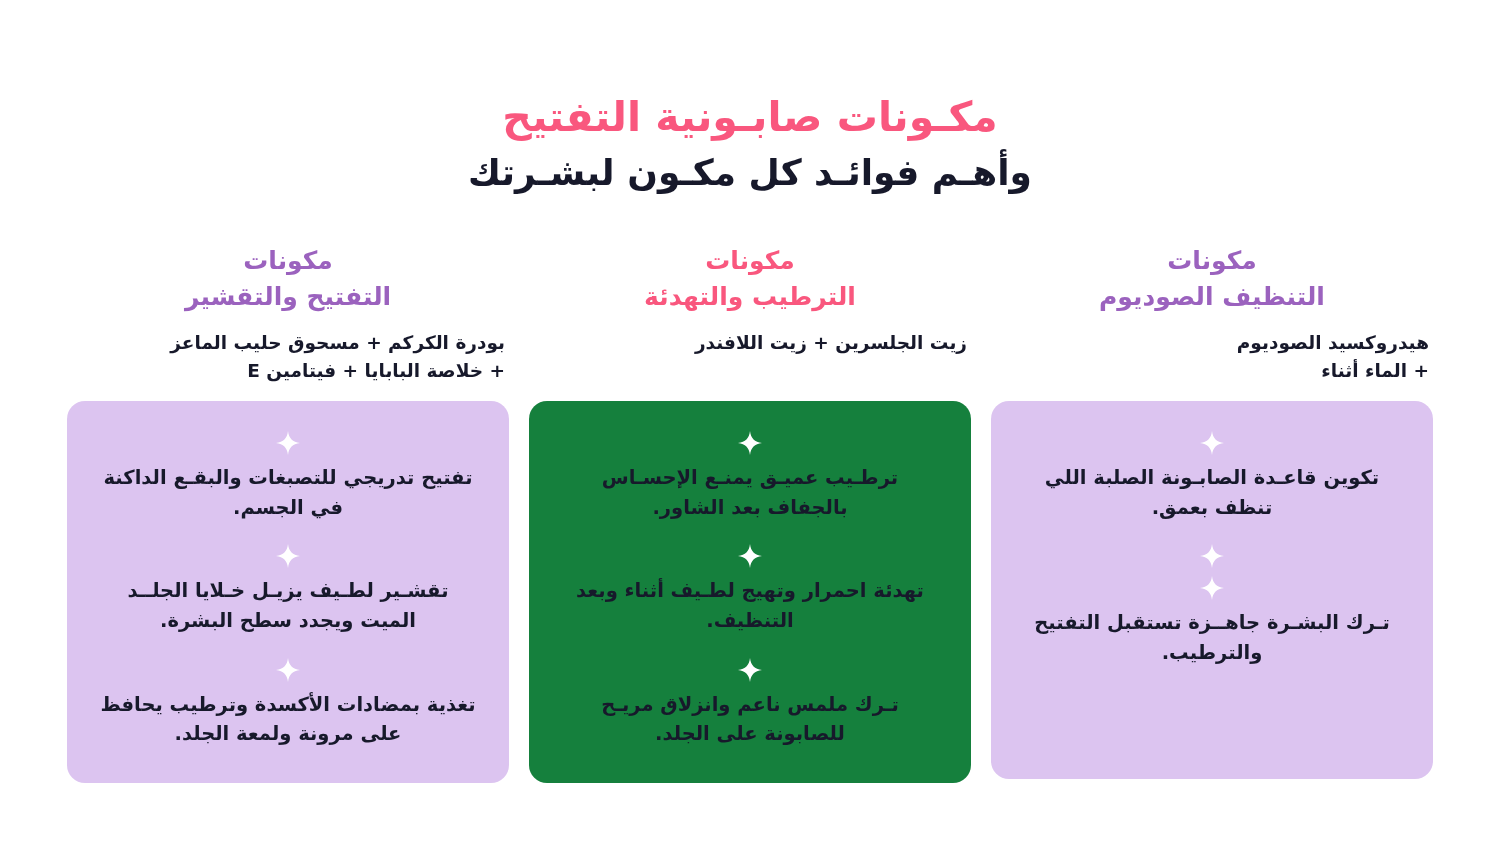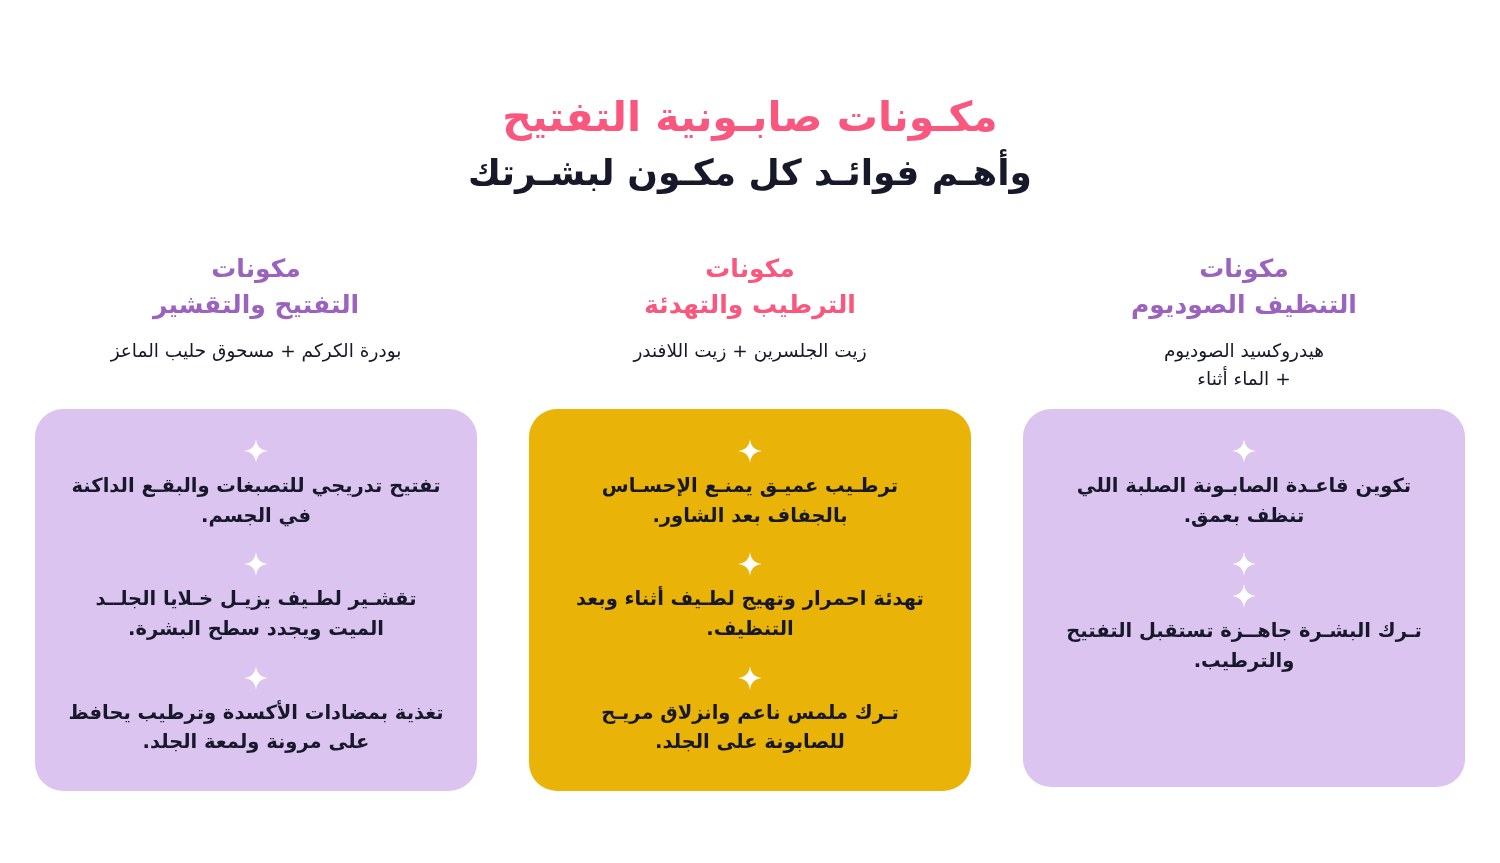--- a/index.html
+++ b/index.html
@@ -48,29 +48,29 @@
     font-size: 36px;
     font-weight: bold;
     line-height: 1.35;
     letter-spacing: 1px;
     margin-top: 4px;
   }
 
   
   .columns {
     position: absolute;
-    top: 251px;
+    top: 243px;
     left: 0;
     width: 1500px;
     height: 580px;
     display: flex;
     flex-direction: row-reverse;
     justify-content: center;
     align-items: flex-start;
-    gap: 52px;
+    gap: 20px;
   }
 
   .column {
     width: 442px;
     display: flex;
     flex-direction: column;
     align-items: stretch;
   }
 
   .col-heading {
@@ -82,42 +82,41 @@
     min-height: 74px;
   }
 
   .col-heading .hd-l1 { display: block; }
   .col-heading .hd-l2 { display: block; }
 
   .col-heading.purple { color: #9b62be; }
   .col-heading.pink   { color: #f9577e; }
 
   .col-sub {
-    text-align: center;
     color: #17192b;
     font-size: 18.5px;
-    font-weight: normal;
+    font-weight: bold;
     line-height: 1.5;
     margin-top: 12px;
     min-height: 58px;
     padding: 0 4px;
   }
 
   .card {
     margin-top: 14px;
-    border-radius: 28px;
+    border-radius: 18px;
     padding: 30px 24px 34px;
     min-height: 378px;
     display: flex;
     flex-direction: column;
     align-items: center;
   }
 
   .card.purple { background: #dcc4f0; }
-  .card.pink   { background: #eab308; }
+  .card.pink   { background: #15803d; }
 
   .card-item {
     text-align: center;
     color: #17192b;
     font-size: 19.5px;
     font-weight: bold;
     line-height: 1.52;
     padding: 0 6px;
   }
 
@@ -144,20 +143,21 @@
 
   <div class="columns">
 
     <div class="column">
       <div class="col-heading purple">
         <span class="hd-l1">مكونات</span>
         <span class="hd-l2">التفتيح والتقشير</span>
       </div>
       <div class="col-sub">
         <span>بودرة الكركم + مسحوق حليب الماعز</span><br>
+        <span>+ خلاصة البابايا + فيتامين E</span>
       </div>
       <div class="card purple">
         <span class="star">
           <svg viewBox="0 0 24 24">
               <path d="M12 0 C13 7.5 16.5 11 24 12 C16.5 13 13 16.5 12 24 C11 16.5 7.5 13 0 12 C7.5 11 11 7.5 12 0 Z" fill="#ffffff"></path>
             </svg>
         </span>
         <div class="card-item">تفتيح تدريجي للتصبغات والبقـع الداكنة في الجسم.</div>
         <span class="star">
           <svg viewBox="0 0 24 24">

